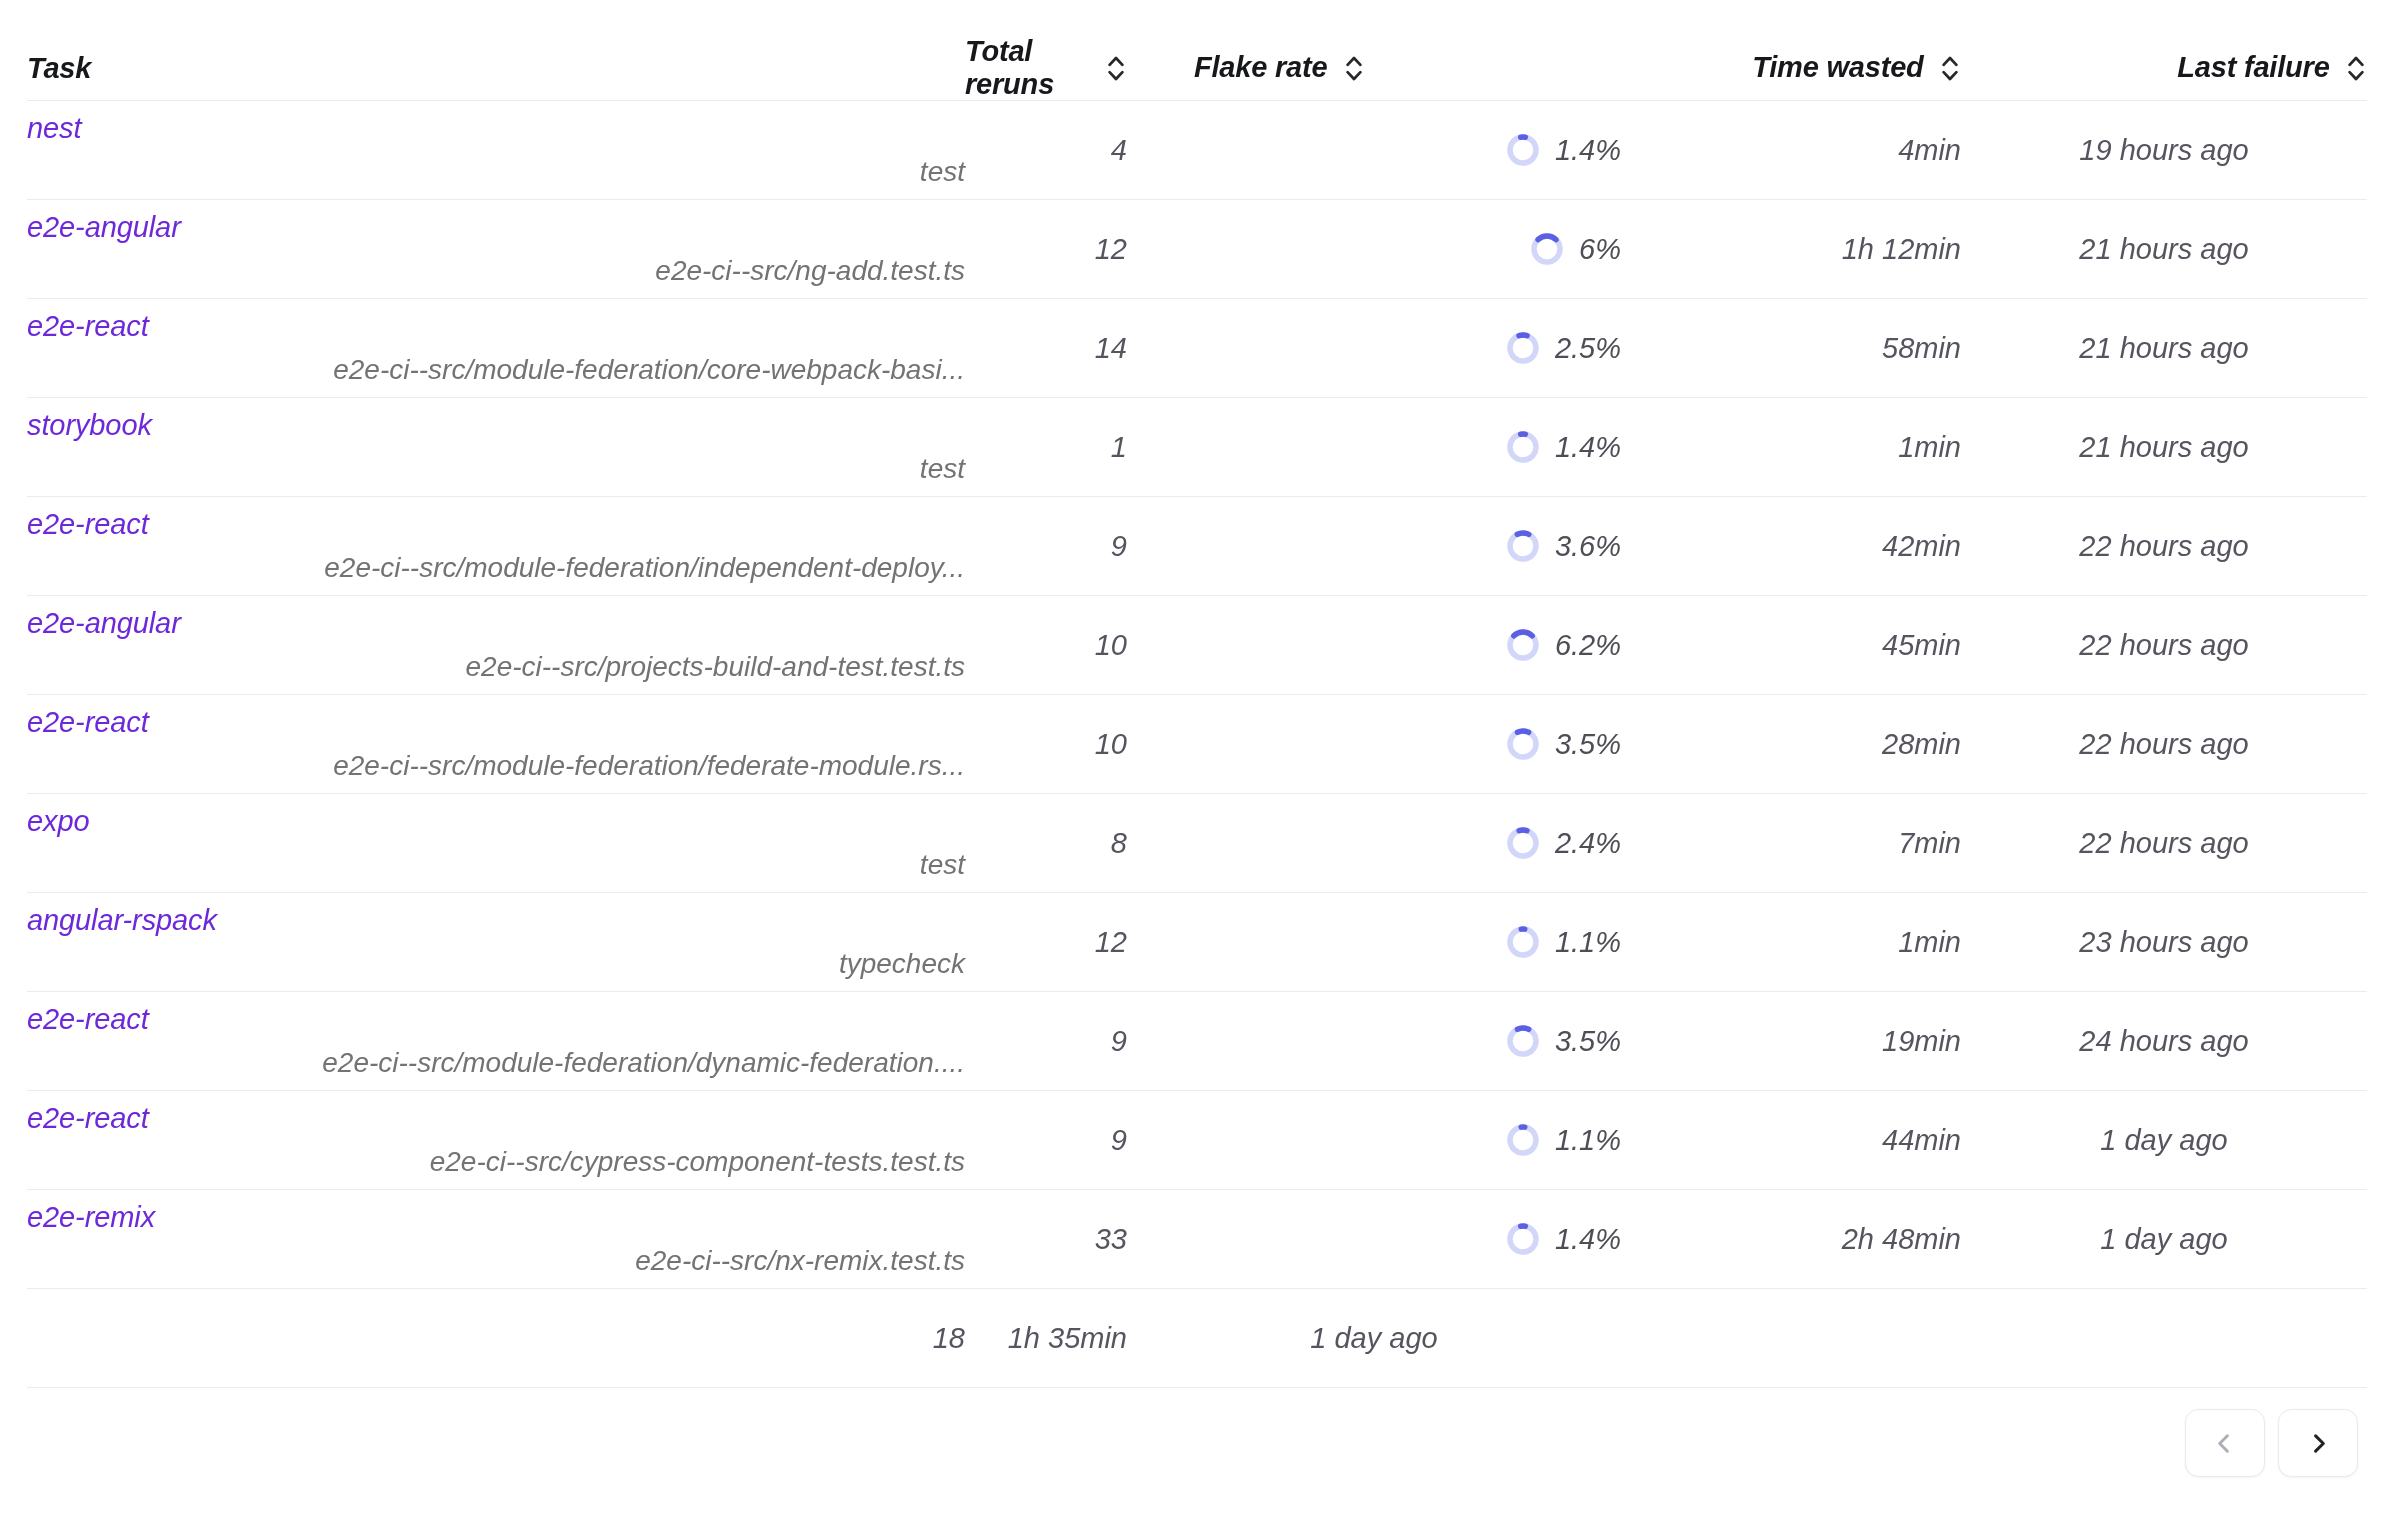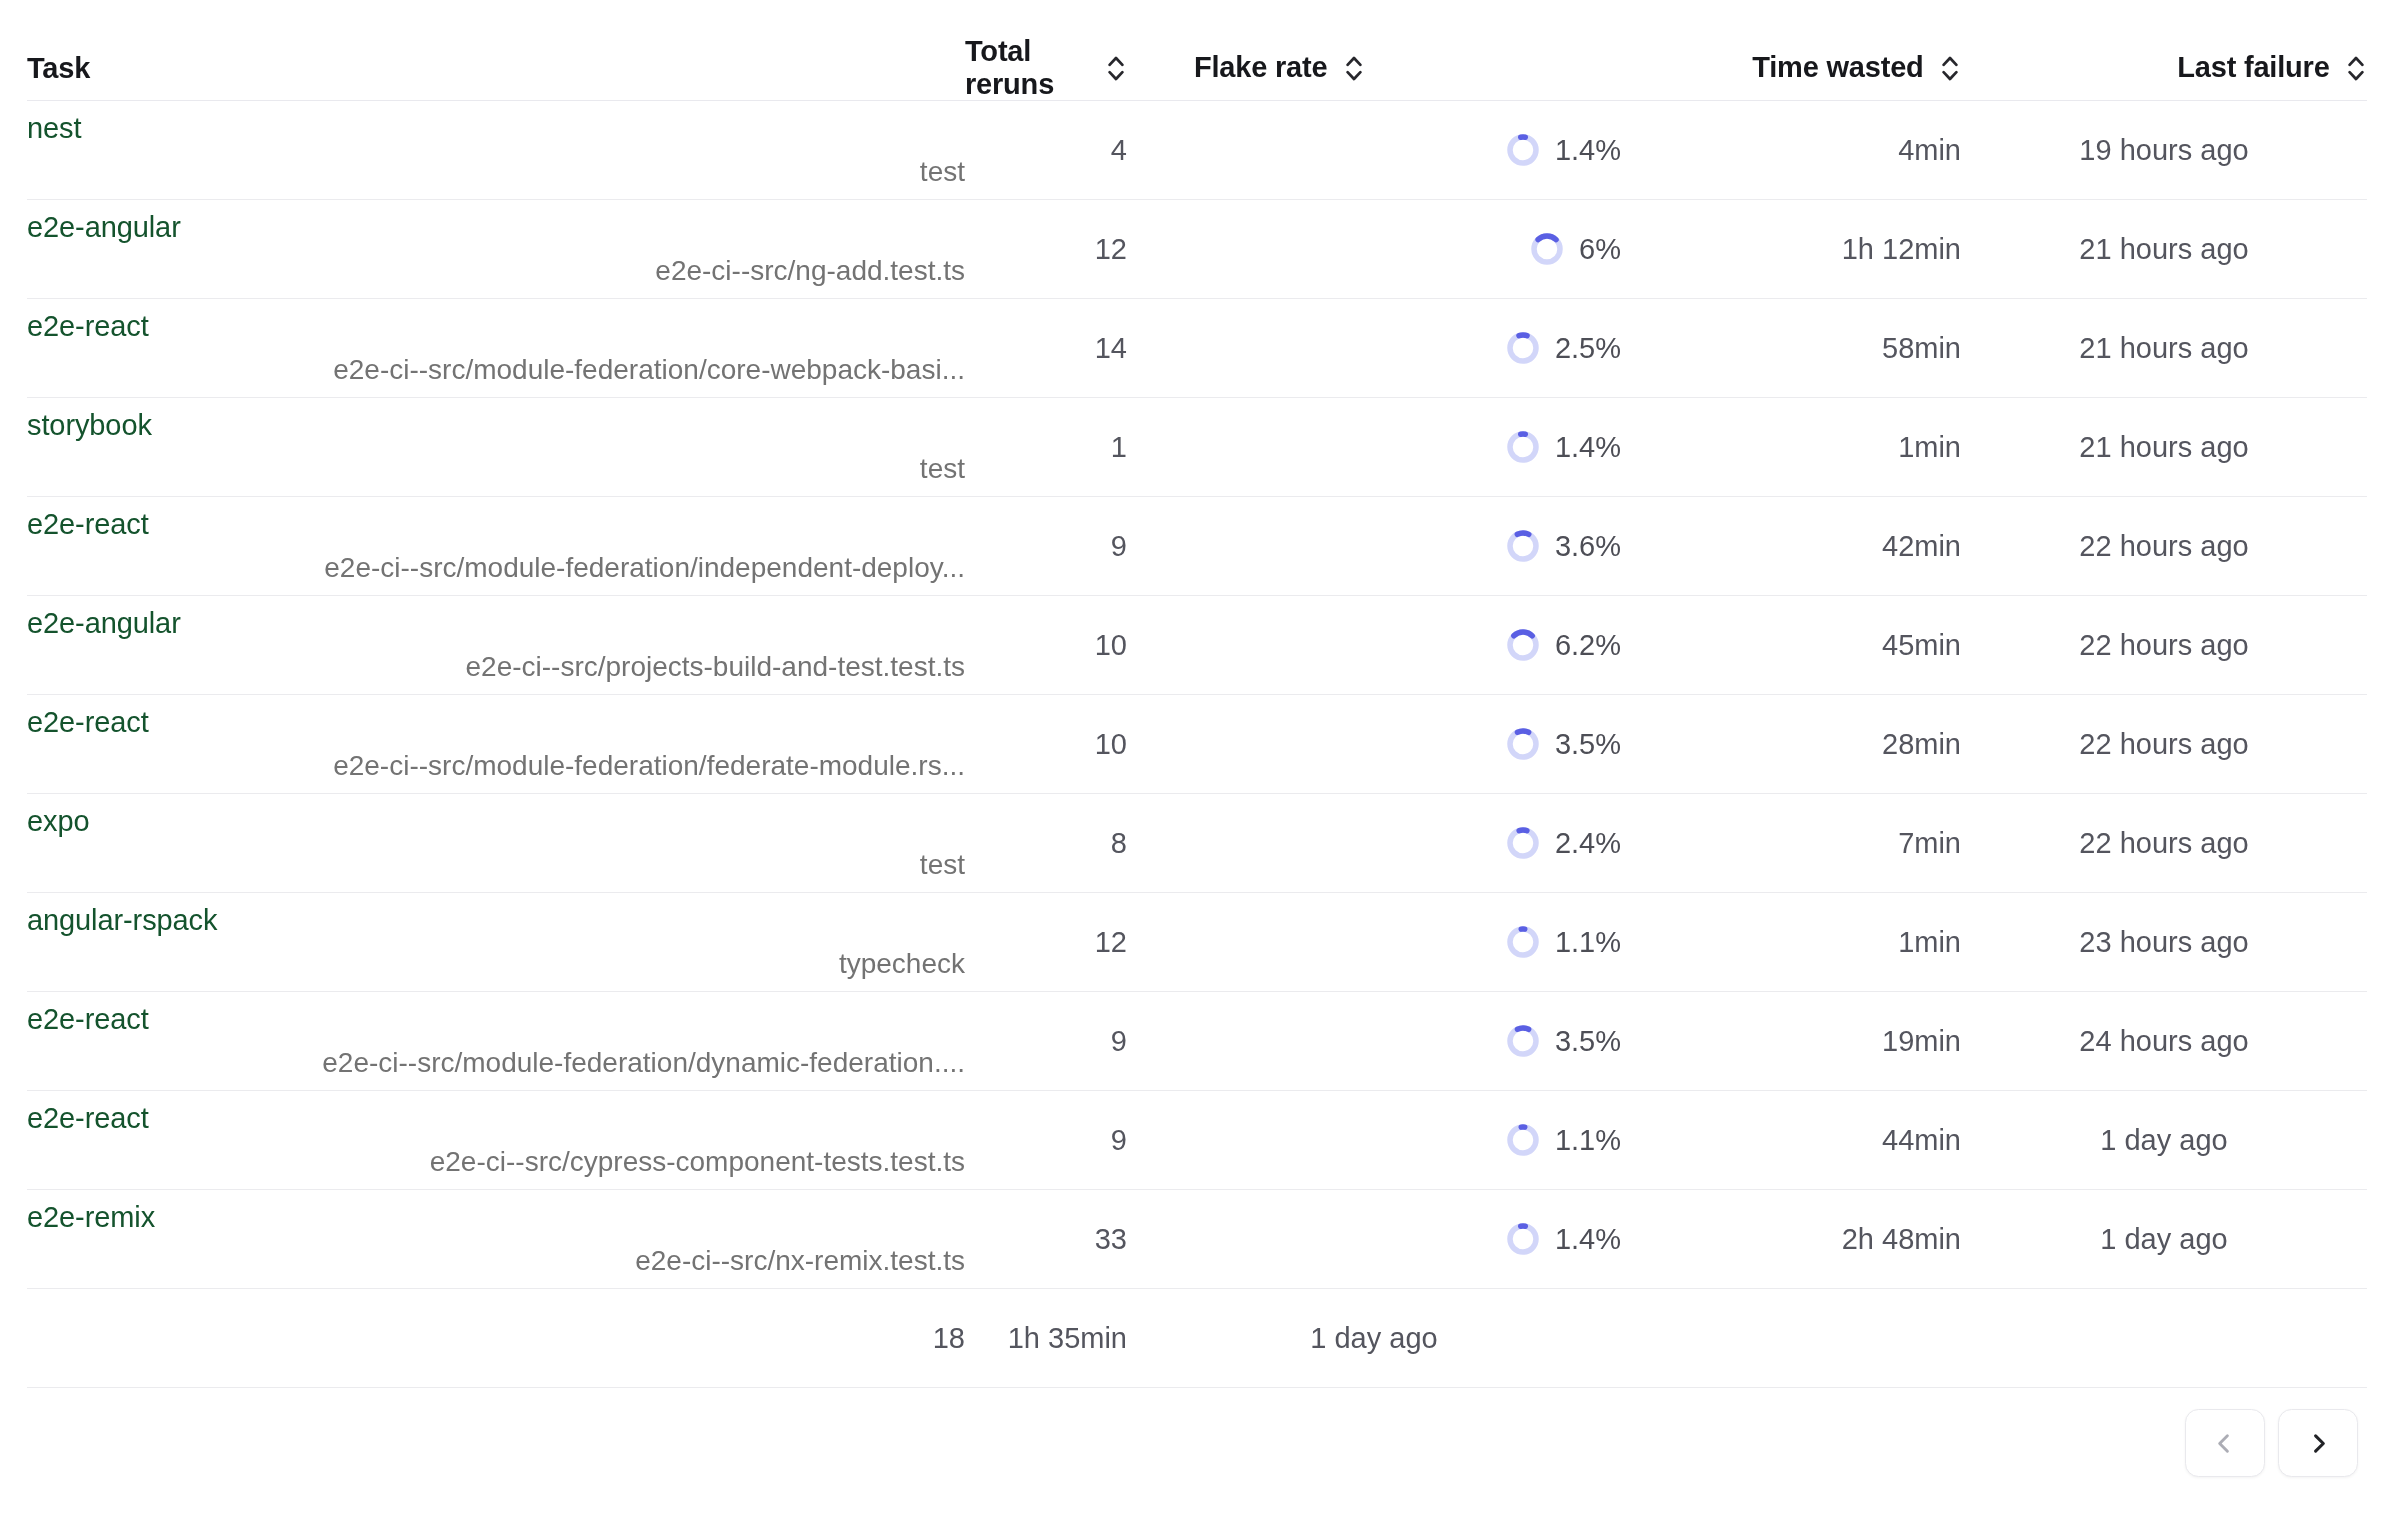--- a/index.html
+++ b/index.html
@@ -9,20 +9,21 @@
     font-family: "Liberation Sans", "DejaVu Sans", sans-serif;
     color: #18181b;
     overflow: hidden;
   }
   .page { width: 2396px; height: 1533px; padding: 0 29px 0 27px; }
 
   .grid-row {
     display: grid;
     grid-template-columns: 1fr 162px 494px 340px 406px;
     align-items: center;
+    font-style: italic;
   }
 
   
   .thead {
     height: 101px;
     padding-top: 35px;
     border-bottom: 1px solid #e9e9ee;
     font-size: 29px;
     font-weight: 700;
     color: #17181c;
@@ -34,21 +35,21 @@
   .sort-icon { display: inline-flex; flex: 0 0 auto; margin-top: 1.9px; }
   .sort-icon svg { display: block; }
 
   
   .row {
     height: 99px;
     border-bottom: 1px solid #ebebee;
     cursor: pointer;
   }
   .task-cell { line-height: 43px; }
-  .task-title { font-size: 29px; font-weight: 500; color: #14532d; letter-spacing: -0.1px; }
+  .task-title { font-size: 29px; font-weight: 500; color: #6d28d9; letter-spacing: -0.1px; }
   .task-sub   { font-size: 28px; font-weight: 400; color: #737373; text-align: right; }
   .cell-reruns { font-size: 29px; color: #54555e; text-align: right; }
   .cell-flake  { display: flex; align-items: center; gap: 16.4px; padding-left: 67px;
                  font-size: 29px; color: #4d4e56; justify-content: flex-end; }
   .cell-time   { font-size: 29px; color: #54555e; text-align: right; }
   .cell-last   { font-size: 29px; color: #54555e; text-align: center; }
   .donut { width: 32px; height: 32px; display: inline-flex; flex: 0 0 auto; }
   .donut svg { display: block; width: 32px; height: 32px; }
 
   

